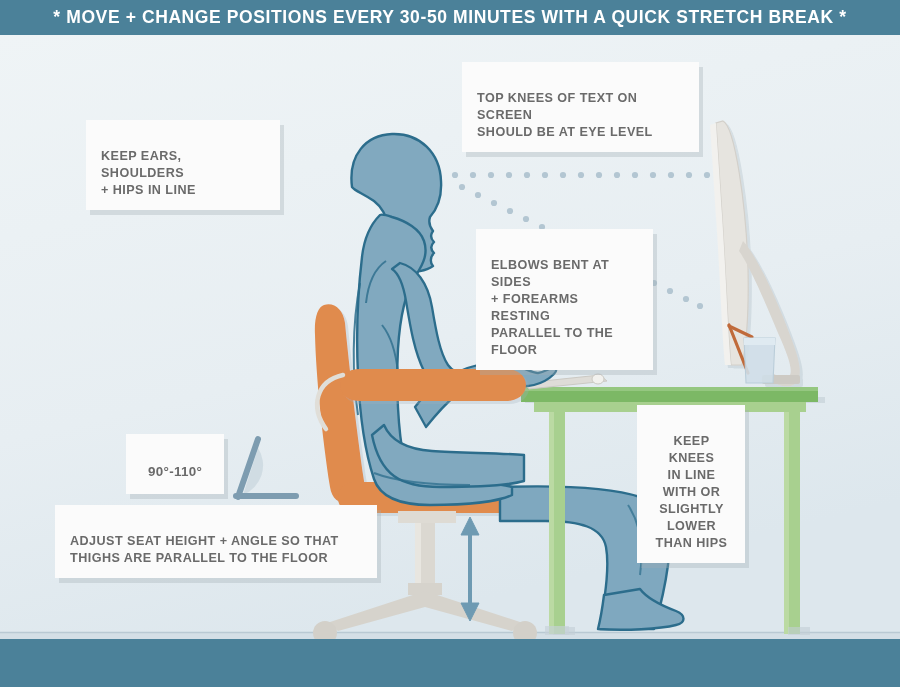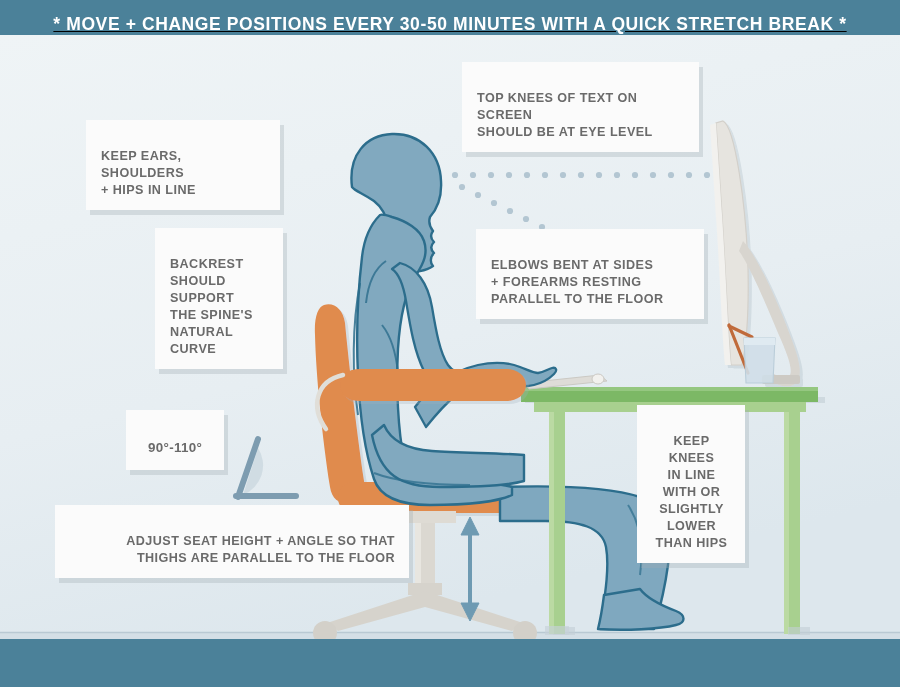--- a/index.html
+++ b/index.html
@@ -8,21 +8,21 @@
   body {
     font-family:"Liberation Sans", sans-serif;
     width:900px; height:687px; position:relative; overflow:hidden;
   }
   #stage { position:relative; width:900px; height:687px; overflow:hidden; }
 
   
   .band {
     position:absolute; left:0; width:900px;
     background:#4b8199;
-    display:flex; align-items:flex-end; justify-content:center;text-decoration:underline;
+    display:flex; align-items:center; justify-content:center;
   }
   #header-band { top:0; height:35px; }
   #footer-band { top:639px; height:48px; }
   #header-title {
     color:#ffffff; font-size:17.5px; font-weight:bold;
     letter-spacing:0.6px; white-space:nowrap;
     font-family:"Liberation Sans", sans-serif;
   }
 
   
@@ -45,30 +45,31 @@
     letter-spacing:0.45px;
     line-height:17px;
     padding:11px 14px 11px 15px;
     box-shadow:4px 5px 0 rgba(160,172,180,0.33);
     z-index:40;
     white-space:pre-line;
   }
   #callout-angle {
     font-size:13.4px; letter-spacing:0.3px; padding:14px 22px;
     line-height:16px;
+    margin-top:24px;
   }
 
   
   #callout-eye     { left:462px; top:27px;  width:237px; }
   #callout-ears    { left:86px;  top:77px;  width:194px;margin-top:8px; }
   #callout-back    { left:155px; top:193px; width:128px; }
-  #callout-elbows  { left:476px; top:194px; width:228px; }
+  #callout-elbows  { left:476px; top:194px; width:177px; }
   #callout-angle   { left:126px; top:375px; width:98px; }
   #callout-knees   { left:637px; top:370px; width:108px;text-align:center; }
-  #callout-seat    { left:55px;  top:470px; width:354px;text-align:right; }
+  #callout-seat    { left:55px;  top:470px; width:322px; }
 </style>
 </head>
 <body>
 
 <div id="stage">
 
   <div id="header-band" class="band">
     <div id="header-title">* MOVE + CHANGE POSITIONS EVERY 30-50 MINUTES WITH A QUICK STRETCH BREAK *</div>
   </div>
 
@@ -324,28 +325,20 @@
     <div id="callout-eye" class="callout">
       <span>TOP KNEES OF TEXT ON SCREEN
 SHOULD BE AT EYE LEVEL</span>
     </div>
 
     <div id="callout-ears" class="callout">
       <span>KEEP EARS, SHOULDERS
 + HIPS IN LINE</span>
     </div>
 
-    <div id="callout-back" class="callout">
-      <span>BACKREST
-SHOULD
-SUPPORT
-THE SPINE'S
-NATURAL
-CURVE</span>
-    </div>
 
     <div id="callout-elbows" class="callout">
       <span>ELBOWS BENT AT SIDES
 + FOREARMS RESTING
 PARALLEL TO THE FLOOR</span>
     </div>
 
     <div id="callout-angle" class="callout">
       <span>90°-110°</span>
     </div>

